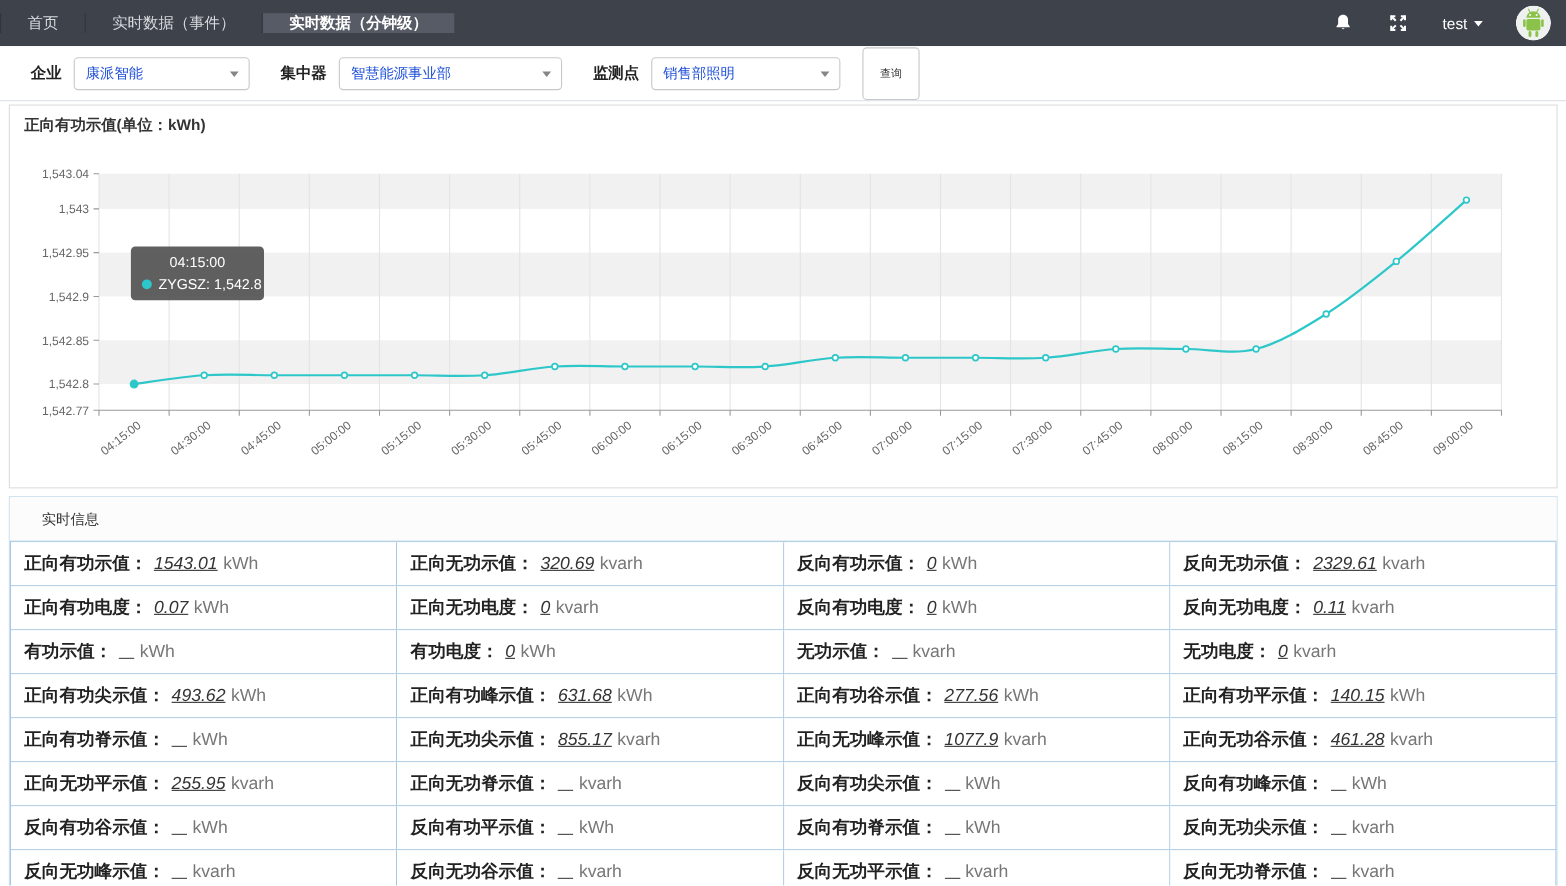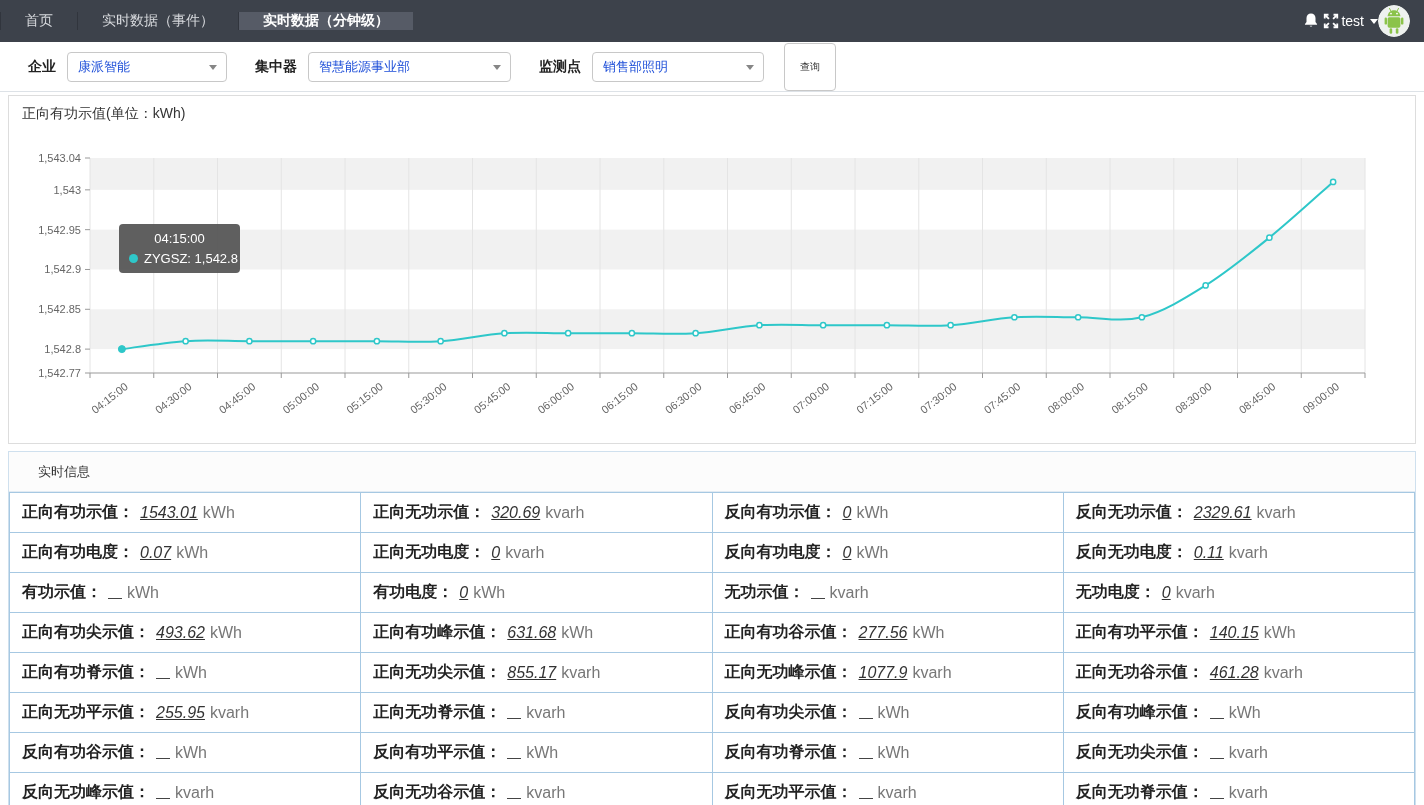--- a/index.html
+++ b/index.html
@@ -12,21 +12,21 @@
   
   .navbar { height:42px; background:#3d424b; display:flex; align-items:stretch; }
   .nav-tabs { display:flex; align-items:center; }
   .nav-tab {
     padding:0 24px; display:flex; align-items:center;
     color:#d8dade; font-size:14px; cursor:pointer;
     border-right:1px solid #31353d;
   }
   .nav-tab:first-child { border-left:1px solid #31353d; }
   .nav-tab.active { background:#565b66; color:#fff; font-weight:bold; border-right:none; }
-  .nav-right { margin-left:auto; display:flex; align-items:center; padding-right:14px;justify-content:flex-end; }
+  .nav-right { margin-left:auto; display:flex; align-items:center; gap:30px; padding-right:14px;justify-content:flex-end; }
   .nav-icon { width:20px; height:20px; display:block; cursor:pointer; }
   .user-menu { display:flex; align-items:center; color:#fff; font-size:14px; cursor:pointer; }
   .user-caret { width:0; height:0; border-left:4px solid transparent; border-right:4px solid transparent; border-top:5px solid #fff; margin-left:6px; }
   .avatar { width:32px; height:32px; border-radius:50%; overflow:hidden; cursor:pointer; }
   
   .filter-bar { height:50px; border-bottom:1px solid #dde2e7; display:flex; align-items:center; padding-left:28px; background:#fff; }
   .filter-label { font-weight:bold; font-size:14px; color:#222; margin-right:11px; }
   .filter-group { display:flex; align-items:center; margin-right:28px; }
   .select {
     height:30px; border:1px solid #c8c8c8; border-radius:4px; background:#fff;
@@ -36,21 +36,21 @@
   .sel-enterprise { width:160px; }
   .sel-concentrator { width:203px; }
   .sel-point { width:172px; }
   .caret { position:absolute; right:9px; top:12px; width:0; height:0;
     border-left:4px solid transparent; border-right:4px solid transparent; border-top:5px solid #868686; }
   .btn-query { height:48px; padding:0 15px; border:1px solid #c8c8c8; border-radius:4px;
     background:#fff; font-size:10px; color:#333; cursor:pointer; margin-left:-8px;
     font-family:inherit; }
   
   .chart-card { position:relative; margin:3px 8px 0 8px; height:349px; border:1px solid #ddd; background:#fff; }
-  .chart-title { position:absolute; top:9px; left:13px; font-size:14px; font-weight:normal; color:#333; z-index:2; }
+  .chart-title { position:absolute; top:9px; left:13px; font-size:14px; font-weight:bold; color:#333; z-index:2; }
   #chart { position:absolute; top:0; left:0; }
   .tooltip {
     position:absolute; left:110px; top:128px; width:121px; z-index:3;
     background:rgba(84,84,84,0.93); border-radius:4px; color:#fff;
     font-size:13px; padding:6px 10px; line-height:17px;
   }
   .t-time { text-align:center; }
   .t-val { margin-top:3px; display:flex; align-items:center; white-space:nowrap; }
   .t-dot { width:9px; height:9px; border-radius:50%; display:inline-block; margin-right:6px; flex:0 0 auto; }
   

